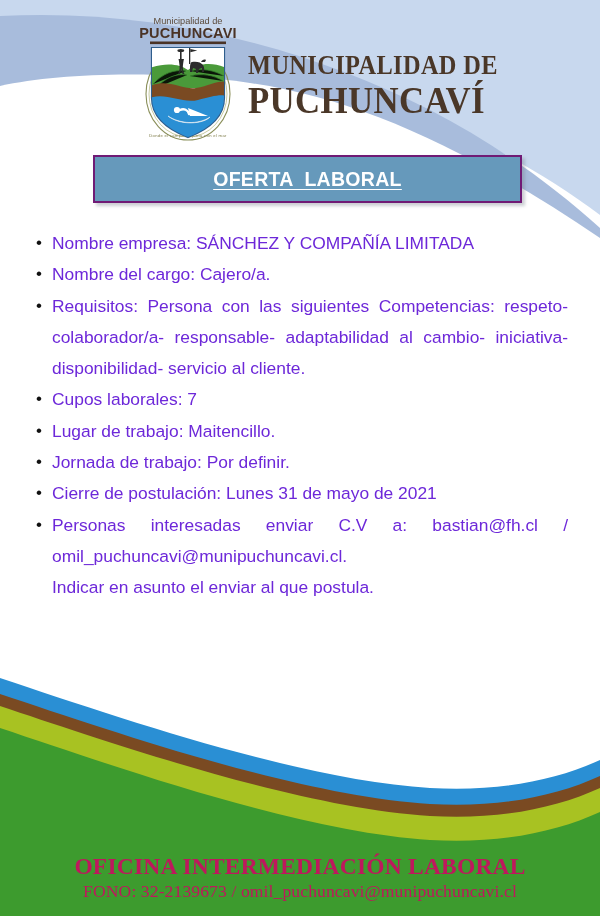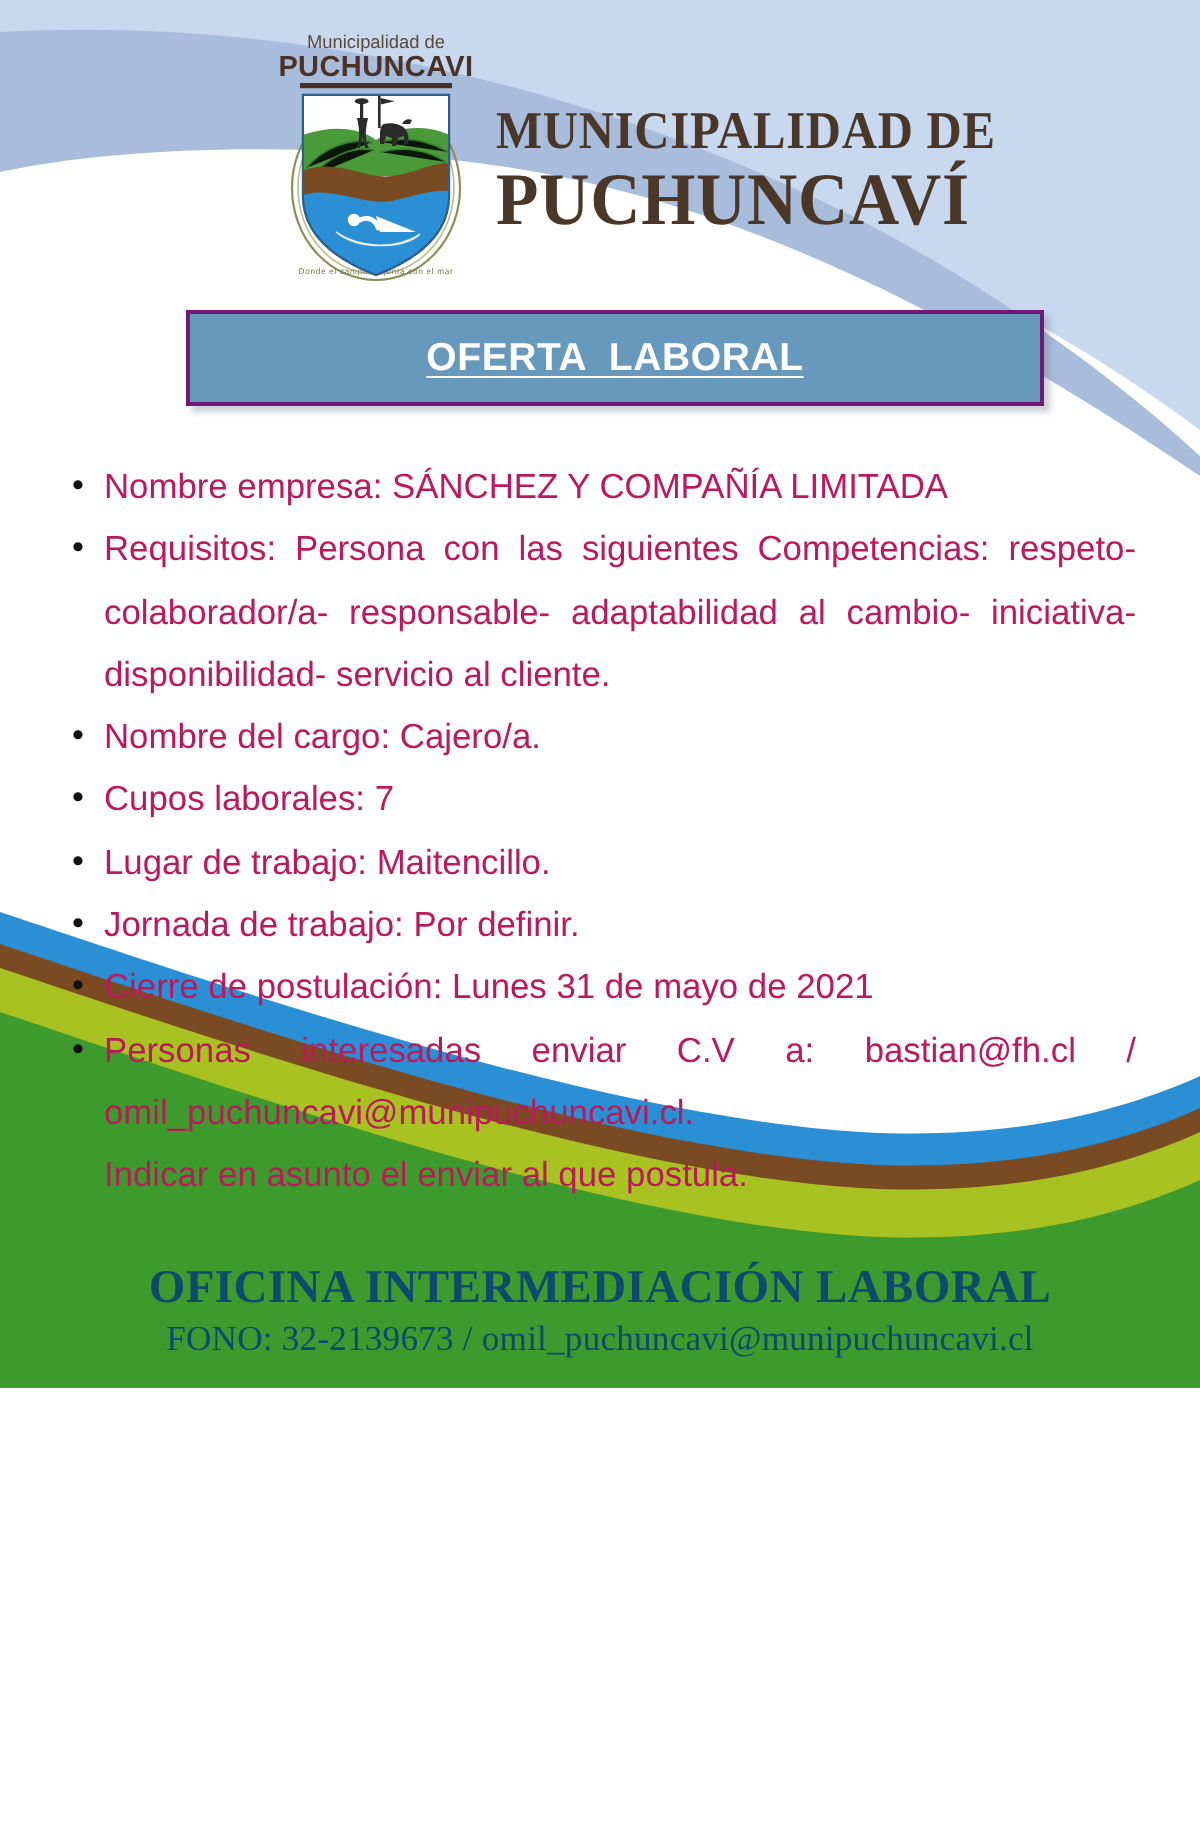--- a/index.html
+++ b/index.html
@@ -12,21 +12,21 @@
     height: 916px;
     position: relative;
     overflow: hidden;
     font-family: "Liberation Sans", sans-serif;
   }
 
   .poster {
     position: absolute;
     inset: 0;
     width: 600px;
-    height: 694px;
+    height: 916px;
     background: #ffffff;
     overflow: hidden;
   }
 
   
   .header-decor {
     position: absolute;
     top: 0; left: 0;
     width: 600px;
     height: 240px;
@@ -109,21 +109,21 @@
   }
   ul.bullets {
     list-style: none;
     margin: 0;
     padding: 0;
   }
   ul.bullets > li {
     position: relative;
     margin: 0 0 0 0;
     padding: 0 32px 0 52px;
-    color: #be185d;
+    color: #6d28d9;
     font-size: 17.4px;
     line-height: 31.3px;
     text-align: justify;
     font-family: "Liberation Sans", sans-serif;
   }
   ul.bullets > li::before {
     content: "\2022";
     position: absolute;
     left: 36px;
     top: -1px;
@@ -152,21 +152,21 @@
   }
   .footer-decor svg { display: block; }
 
   .footer-text {
     position: absolute;
     left: 0;
     bottom: 14px;
     width: 600px;
     text-align: center;
     z-index: 6;
-    color: #0c4a6e;
+    color: #be185d;
     font-family: "Liberation Serif", serif;
   }
   .footer-title {
     display: block;
     font-size: 23.5px;
     font-weight: bold;
     letter-spacing: 0.2px;
     line-height: 1.16;
   }
   .footer-contact {
@@ -270,24 +270,24 @@
   <div class="title-banner">
     <span class="title-banner-text">OFERTA  LABORAL</span>
   </div>
 
   <div class="content">
     <ul class="bullets">
       <li>
         <span>Nombre empresa: SÁNCHEZ Y COMPAÑÍA LIMITADA</span>
       </li>
       <li>
+        <span>Nombre del cargo: Cajero/a.</span>
+      </li>
+      <li>
         <span class="just-block">Requisitos: Persona con las siguientes Competencias: respeto- colaborador/a- responsable- adaptabilidad al cambio- iniciativa- disponibilidad- servicio al cliente.</span>
-      </li>
-      <li>
-        <span>Nombre del cargo: Cajero/a.</span>
       </li>
       <li>
         <span>Cupos laborales: 7</span>
       </li>
       <li>
         <span>Lugar de trabajo: Maitencillo.</span>
       </li>
       <li>
         <span>Jornada de trabajo: Por definir.</span>
       </li>

